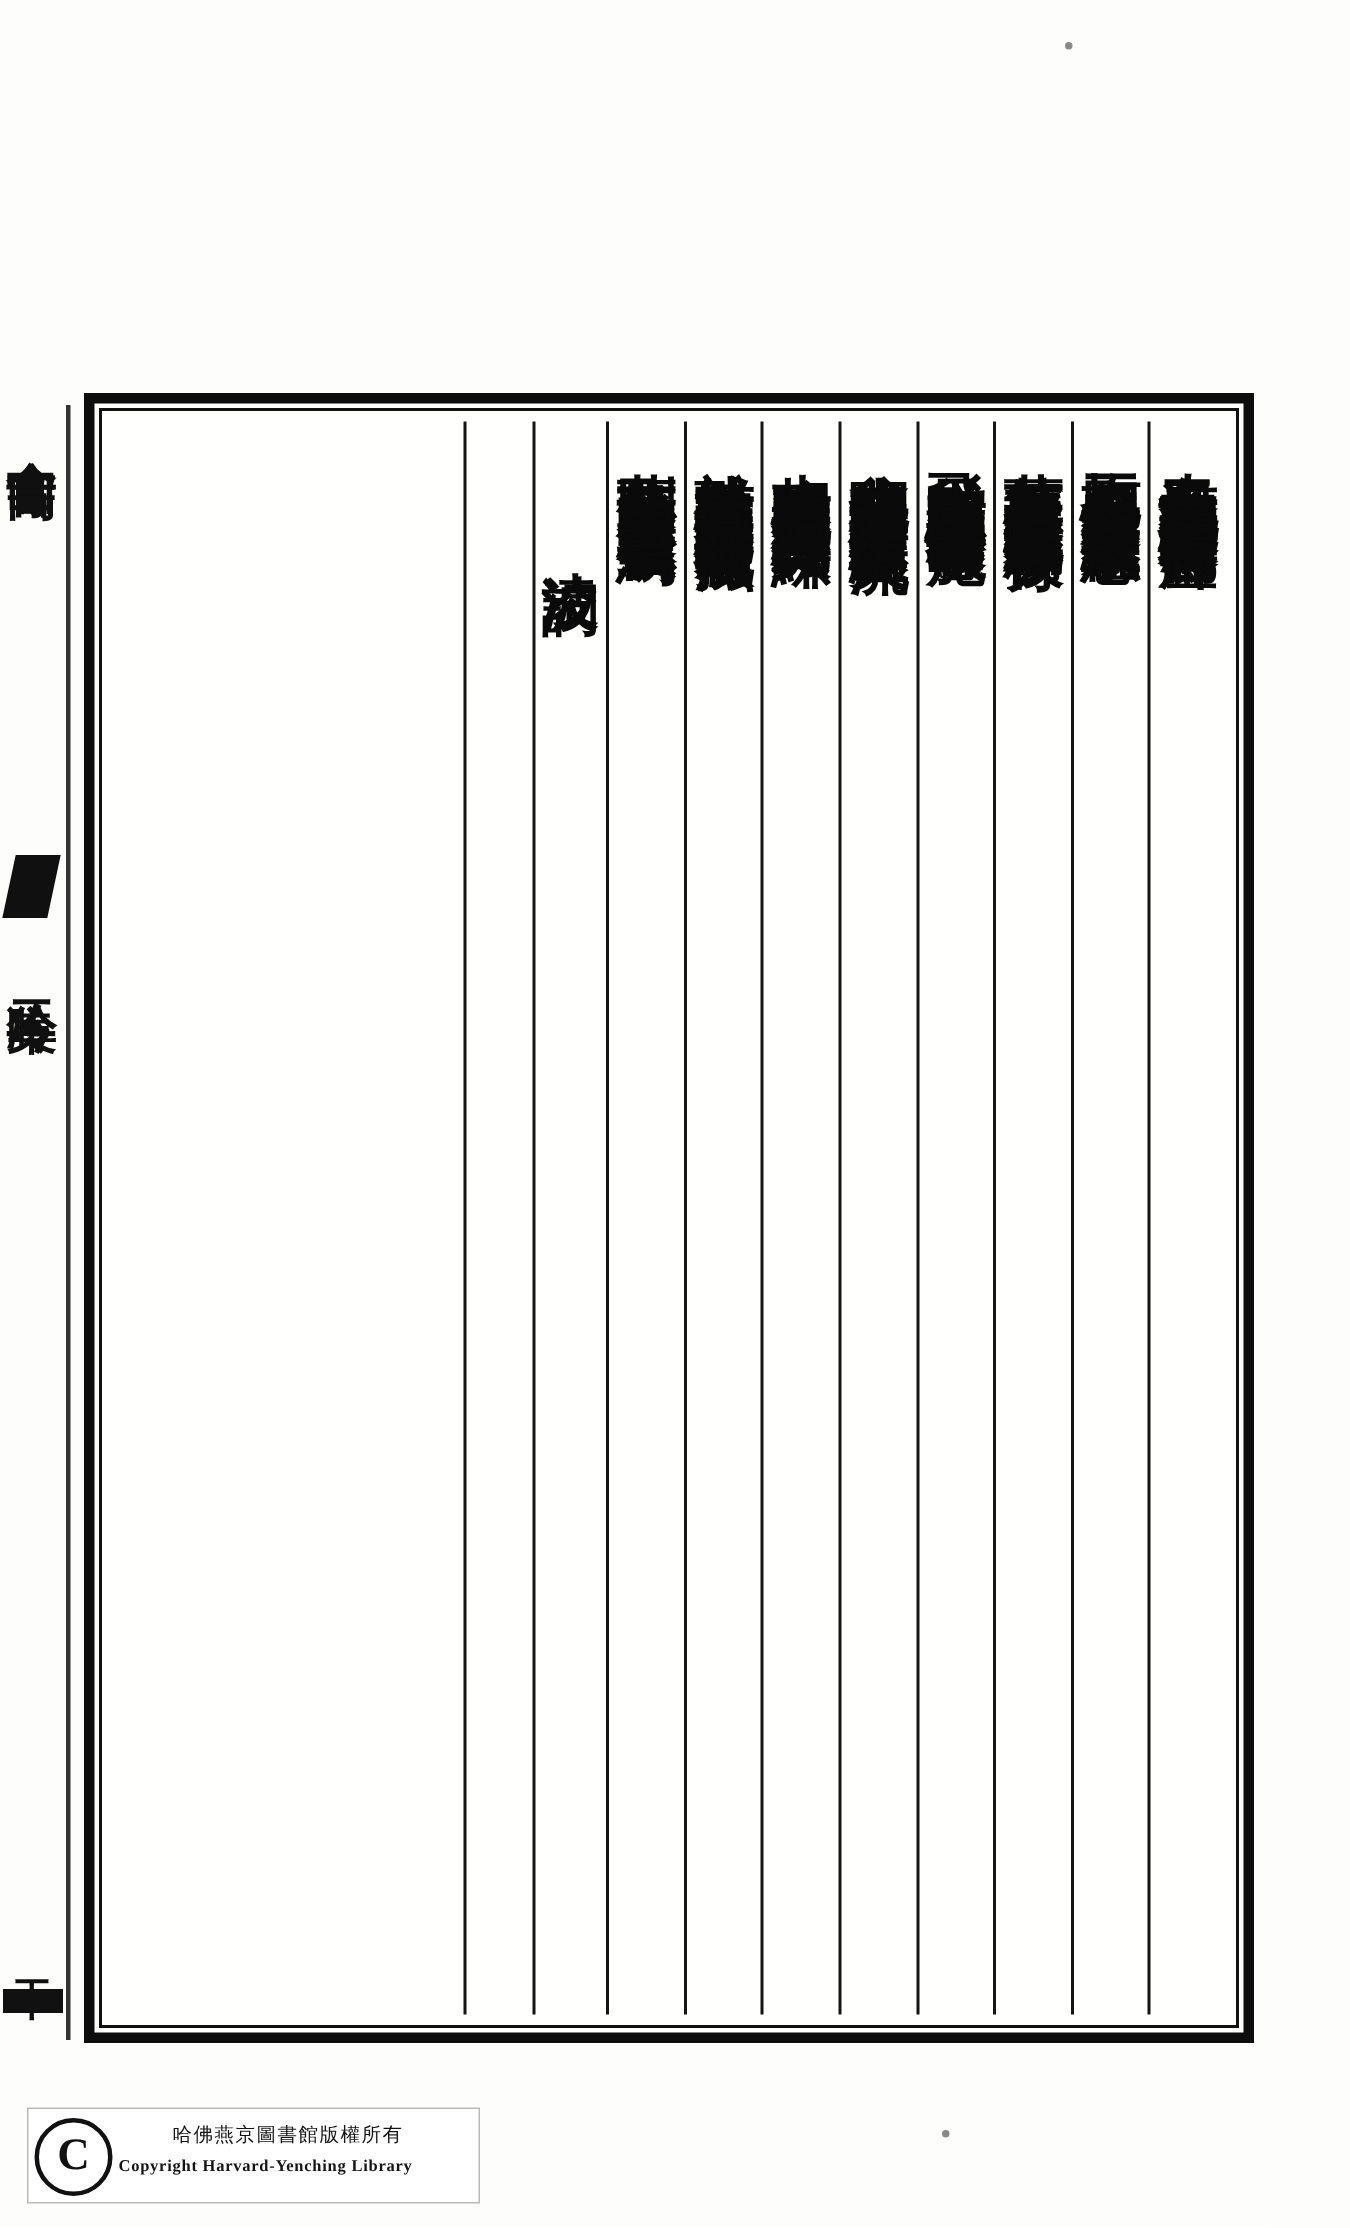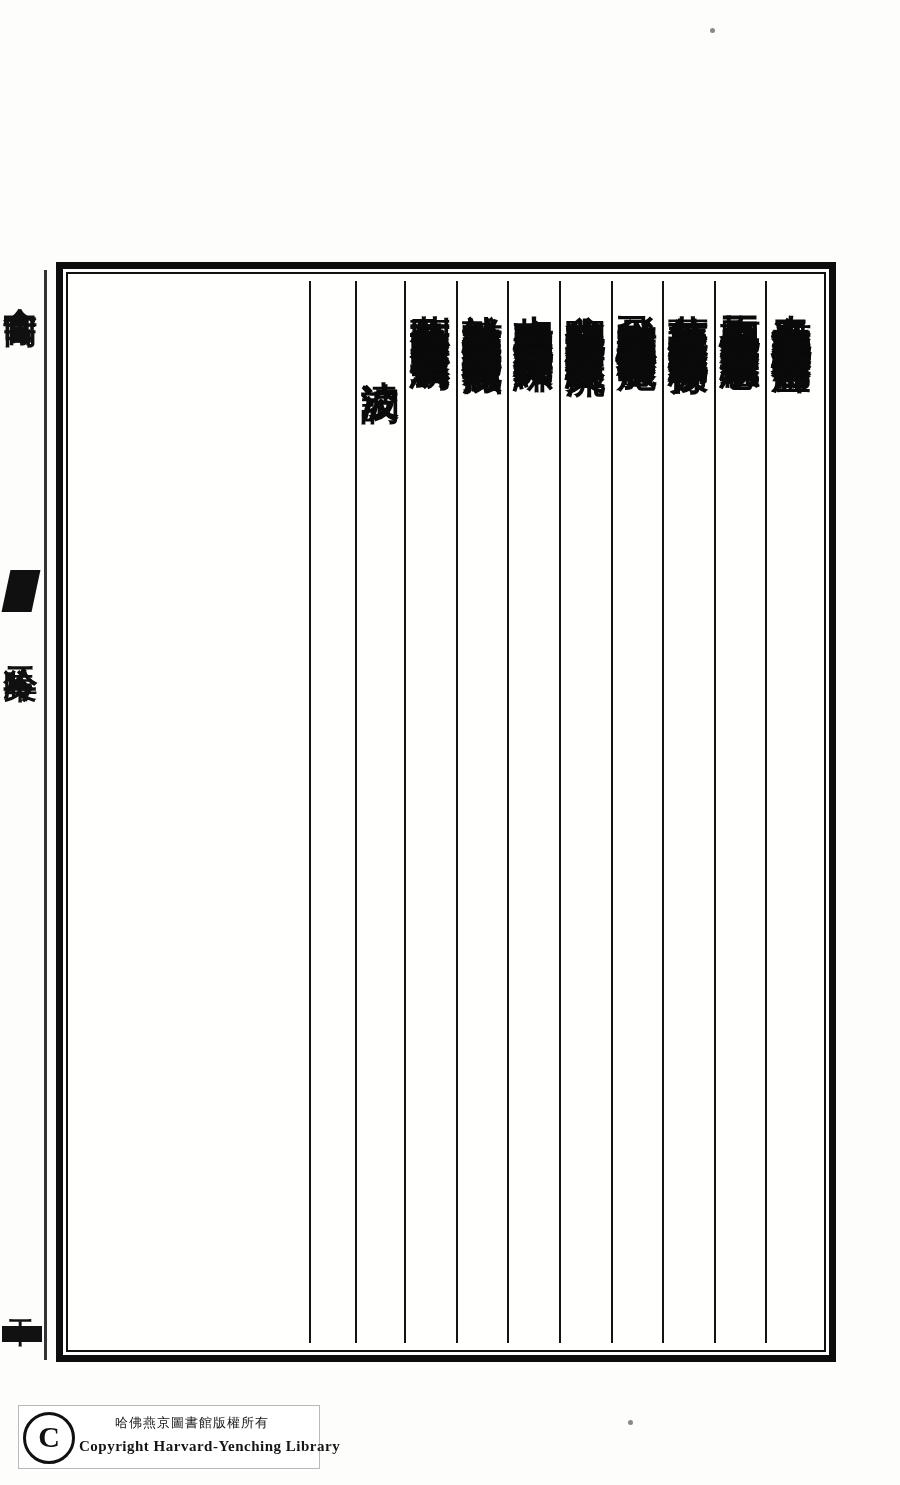--- a/index.html
+++ b/index.html
@@ -186,21 +186,21 @@
     color: #151515;
     letter-spacing: 1px;
     white-space: nowrap;
     margin-left: 36px;
   }
   #stamp .s-line2 {
     position: absolute;
     left: 60px;
     top: 32px;
     font-family: "Liberation Serif", serif;
-    font-size: 15px;
+    font-size: 11px;
     font-weight: 700;
     color: #151515;
     letter-spacing: .5px;
     white-space: nowrap;
   }
 </style>
 </head>
 <body>
 
 <div id="scan">

